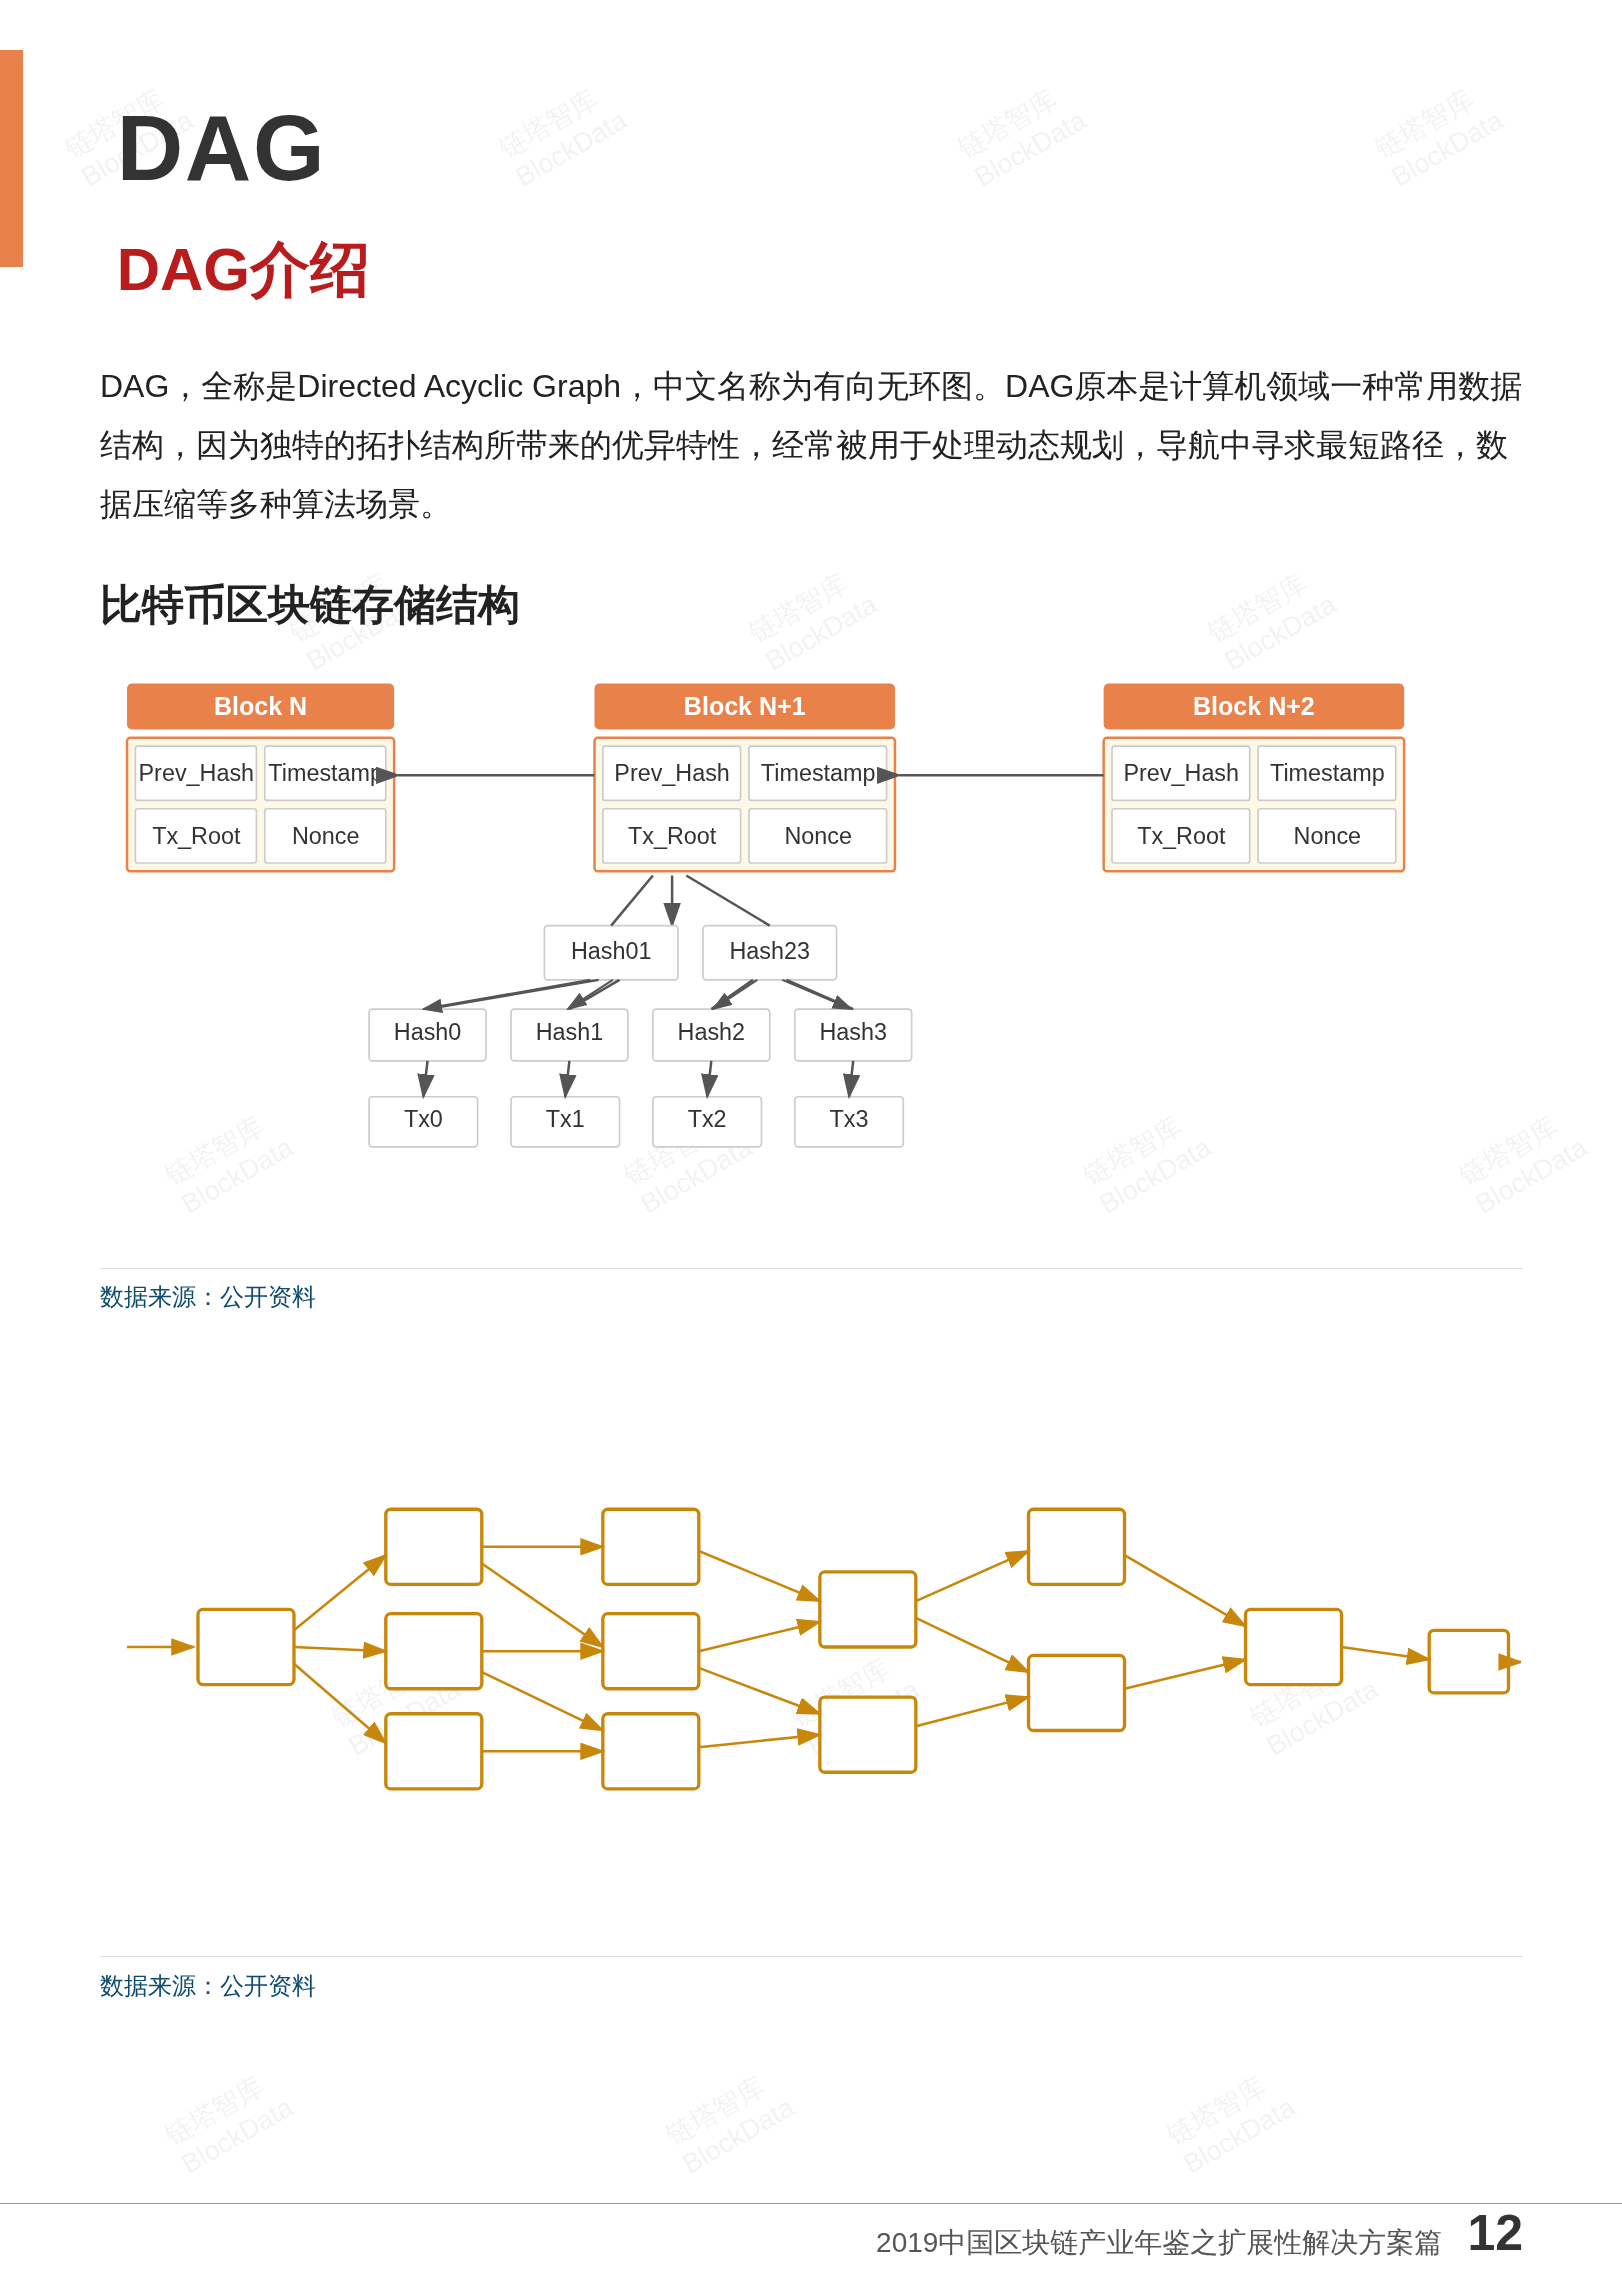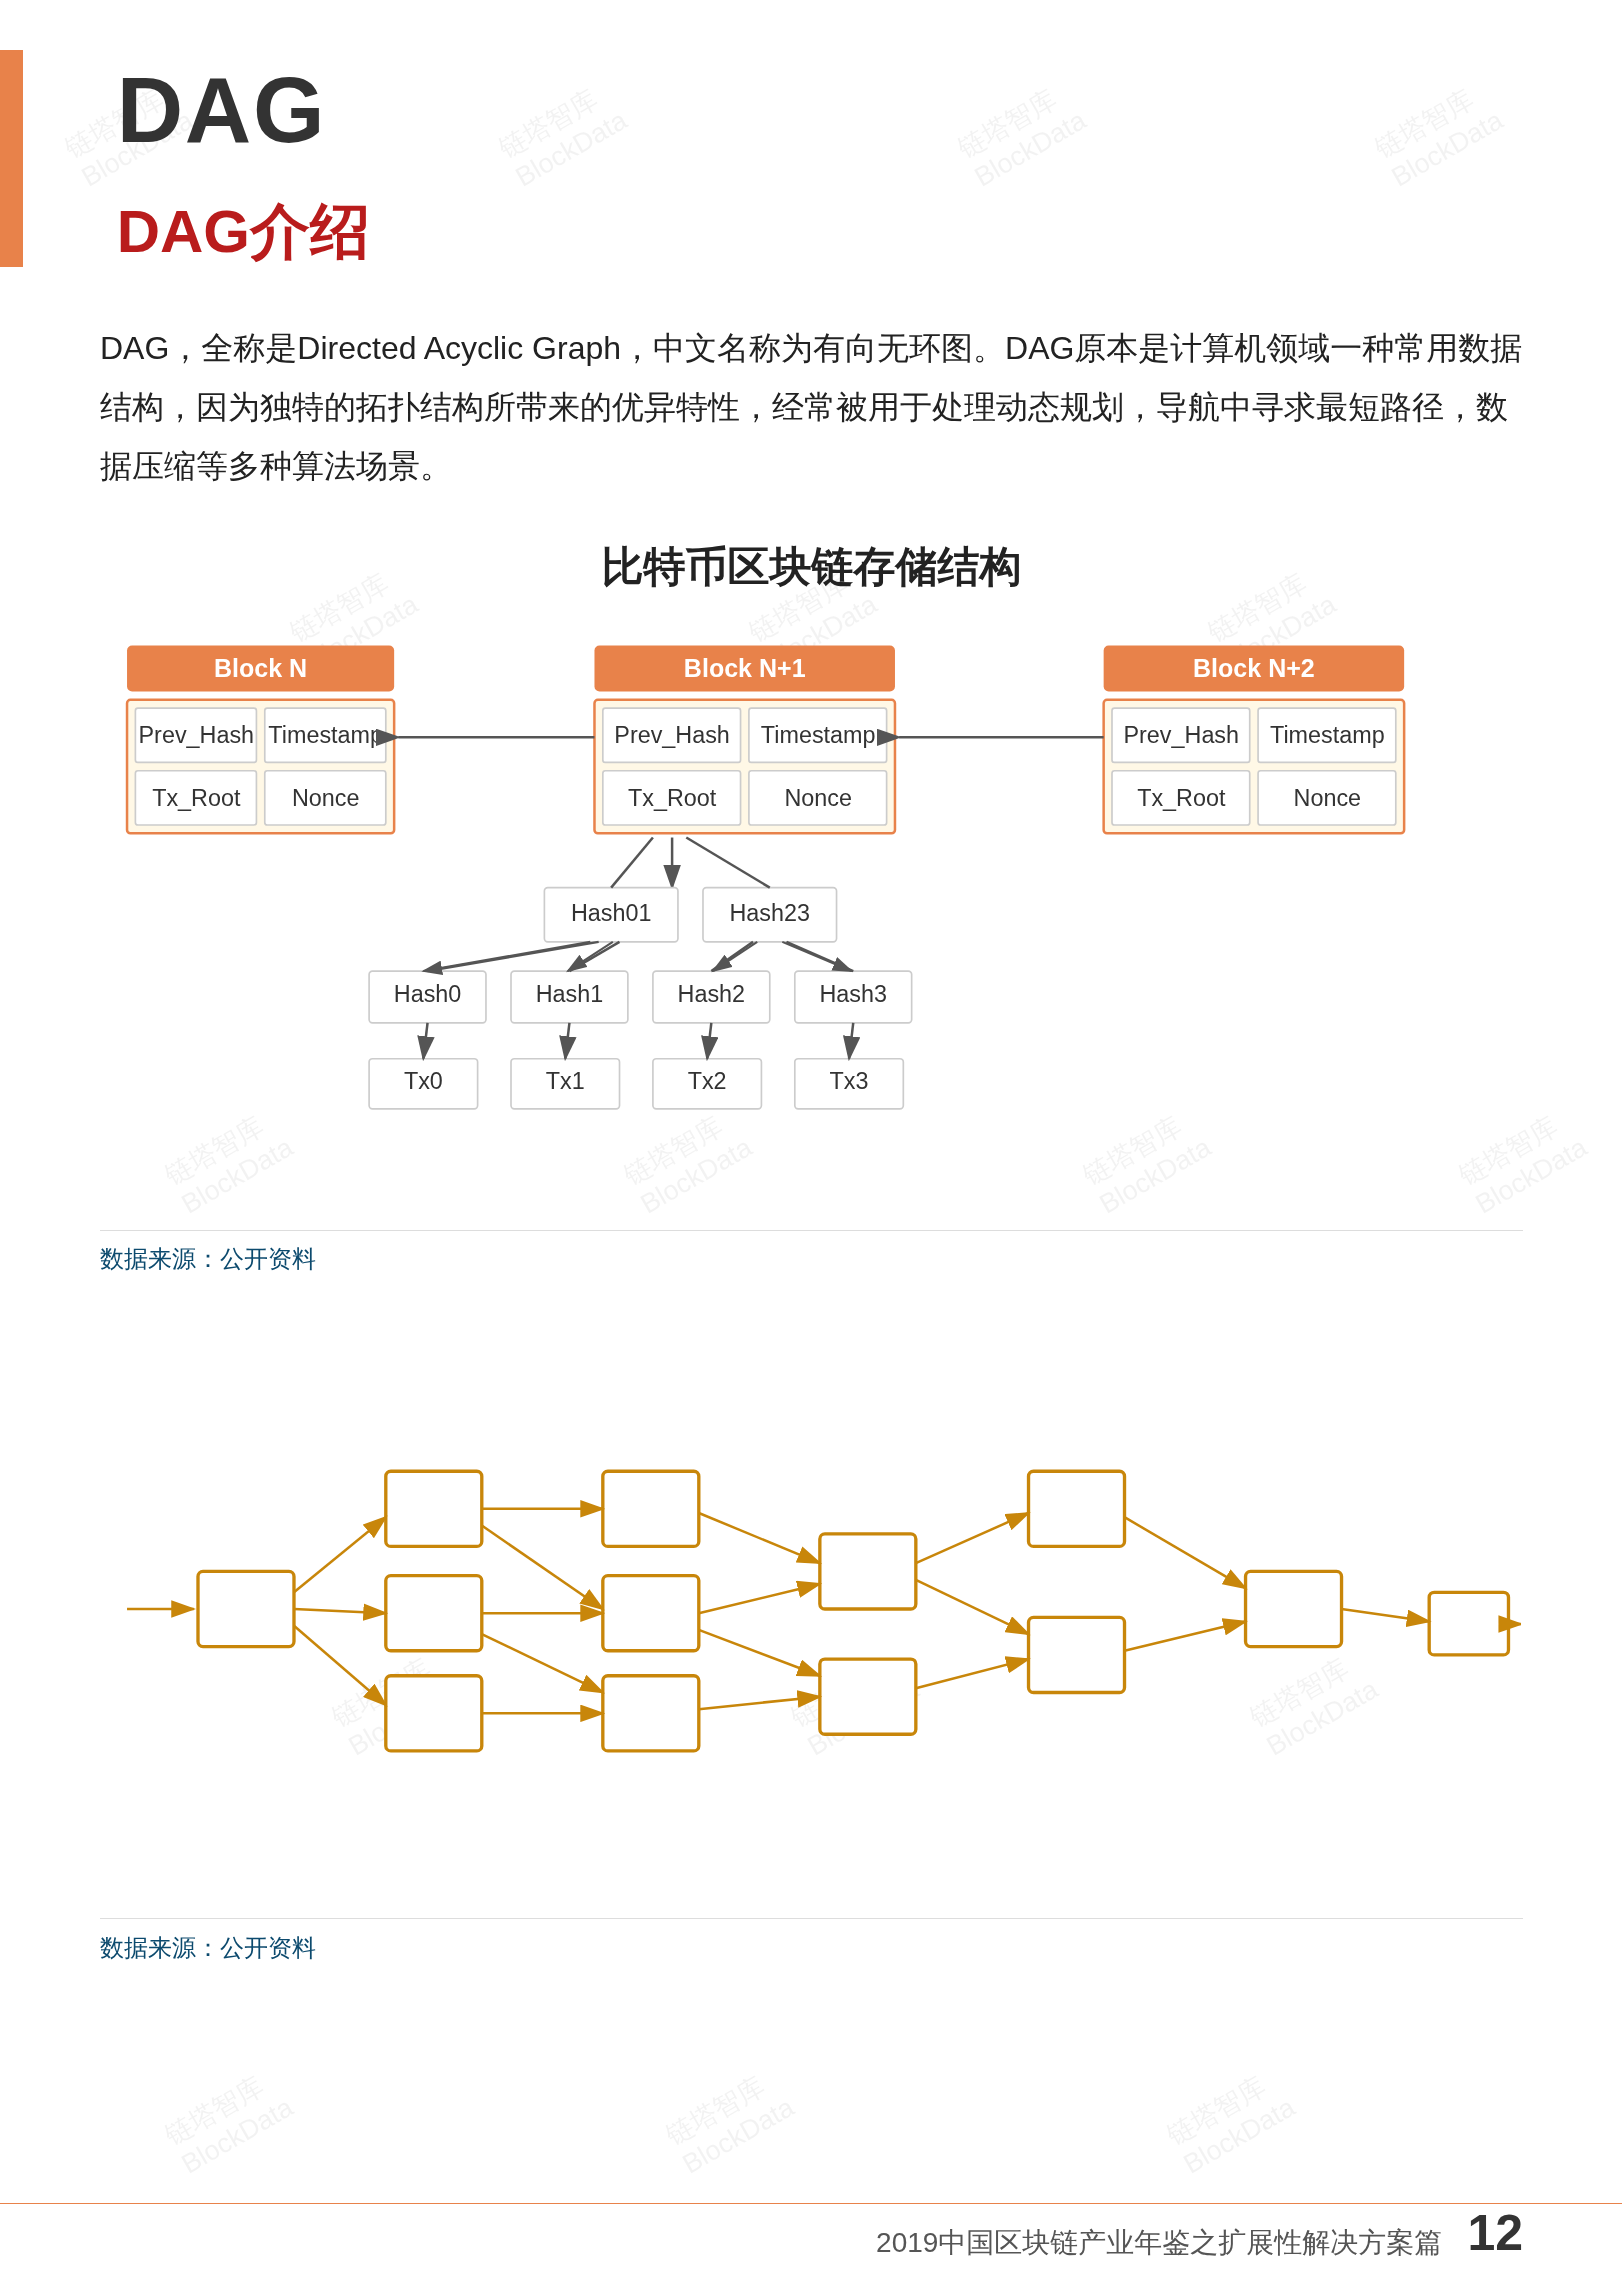--- a/index.html
+++ b/index.html
@@ -25,21 +25,21 @@
       transform: rotate(-30deg);
       font-size: 23.4px;
       color: #888;
       white-space: nowrap;
       font-family: 'Microsoft YaHei', sans-serif;
     }
 
     .page-content {
       position: relative;
       z-index: 1;
-      padding: 58px 100px 67px 100px;
+      padding: 96px 100px 67px 100px;
     }
 
     
     .page-content::before {
       content: '';
       position: absolute;
       left: 0;
       top: 50px;
       width: 23.4px;
       height: 217px;
@@ -73,21 +73,20 @@
       margin-bottom: 42px;
       font-family: 'SimSun', 'STSong', 'Microsoft YaHei', sans-serif;
       text-indent: 0;
     }
 
     .diagram-section {
       margin: 42px 0;
     }
 
     .diagram-title {
-      text-align: center;
       font-size: 42px;
       font-weight: 700;
       color: #222;
       margin-bottom: 42px;
       font-family: Liberation Serif, serif;
     }
 
     .source-note {
       font-size: 24px;
       color: #0c4a6e;

